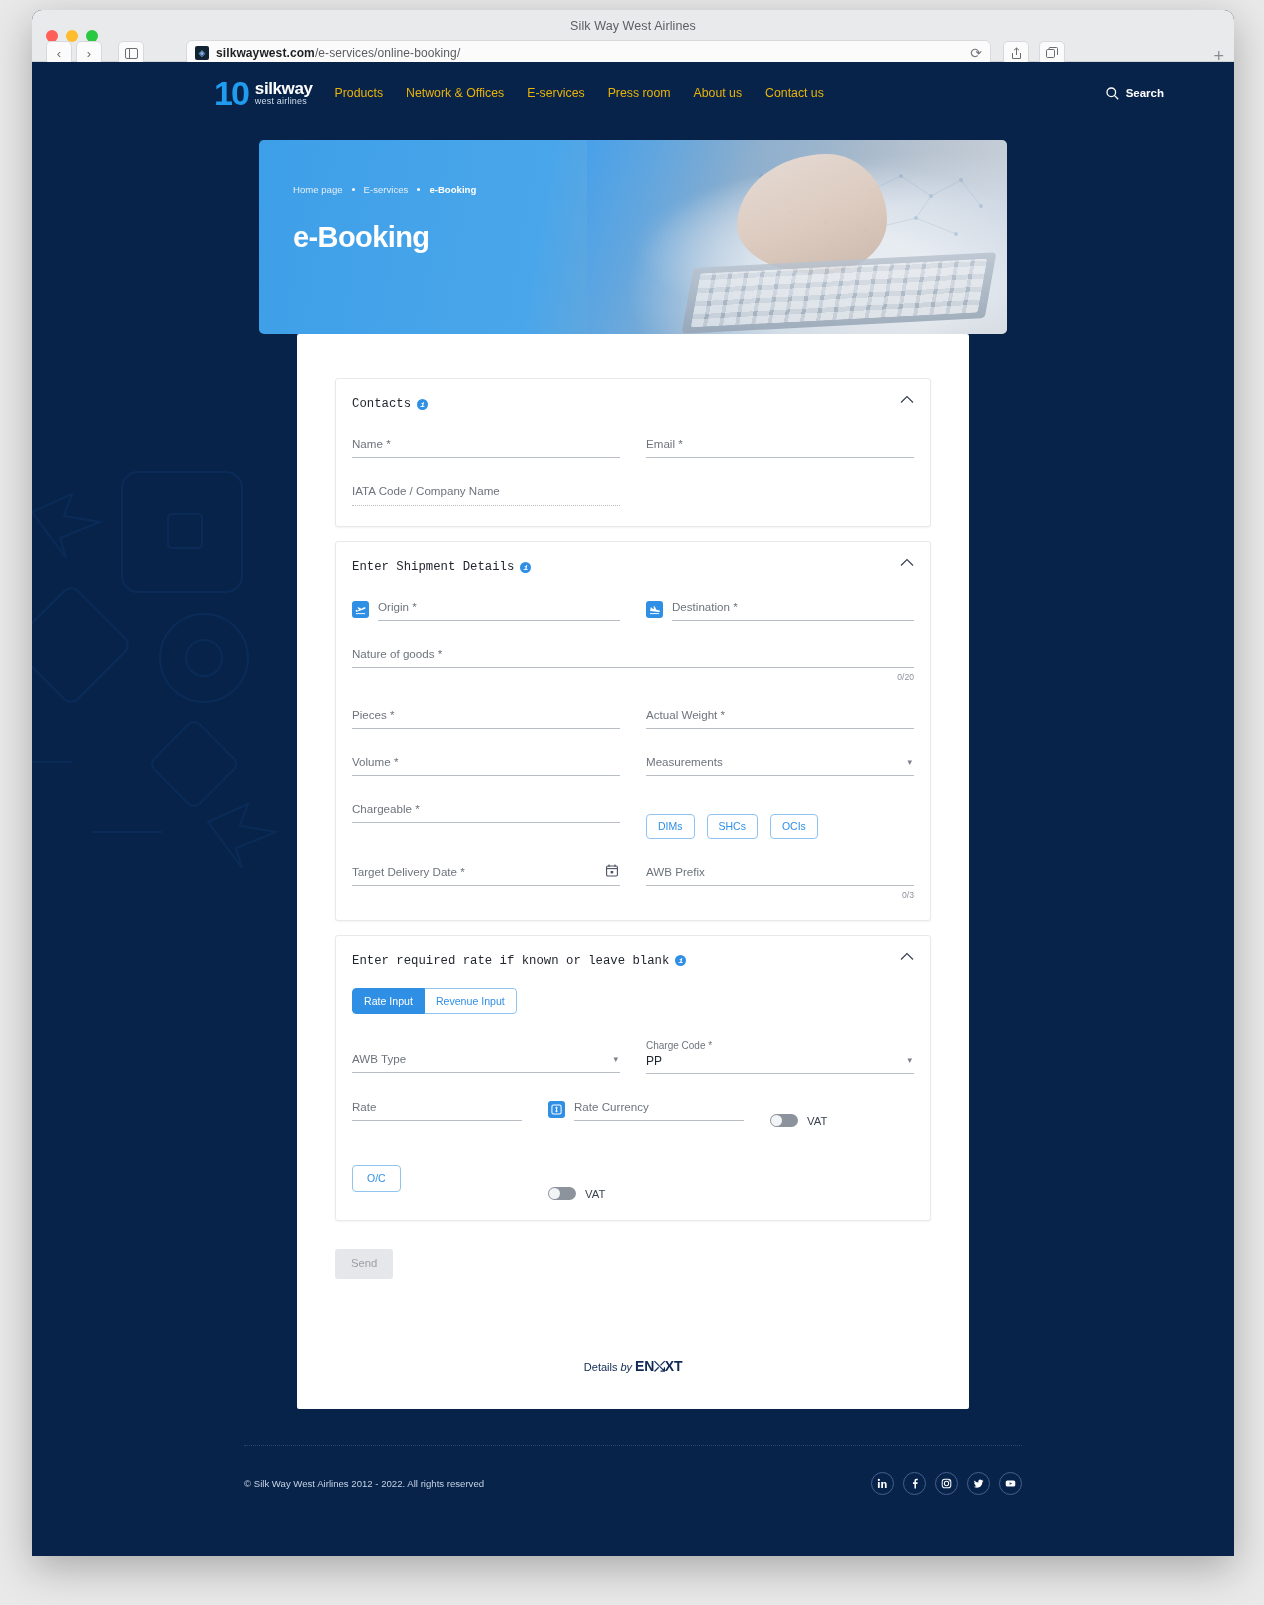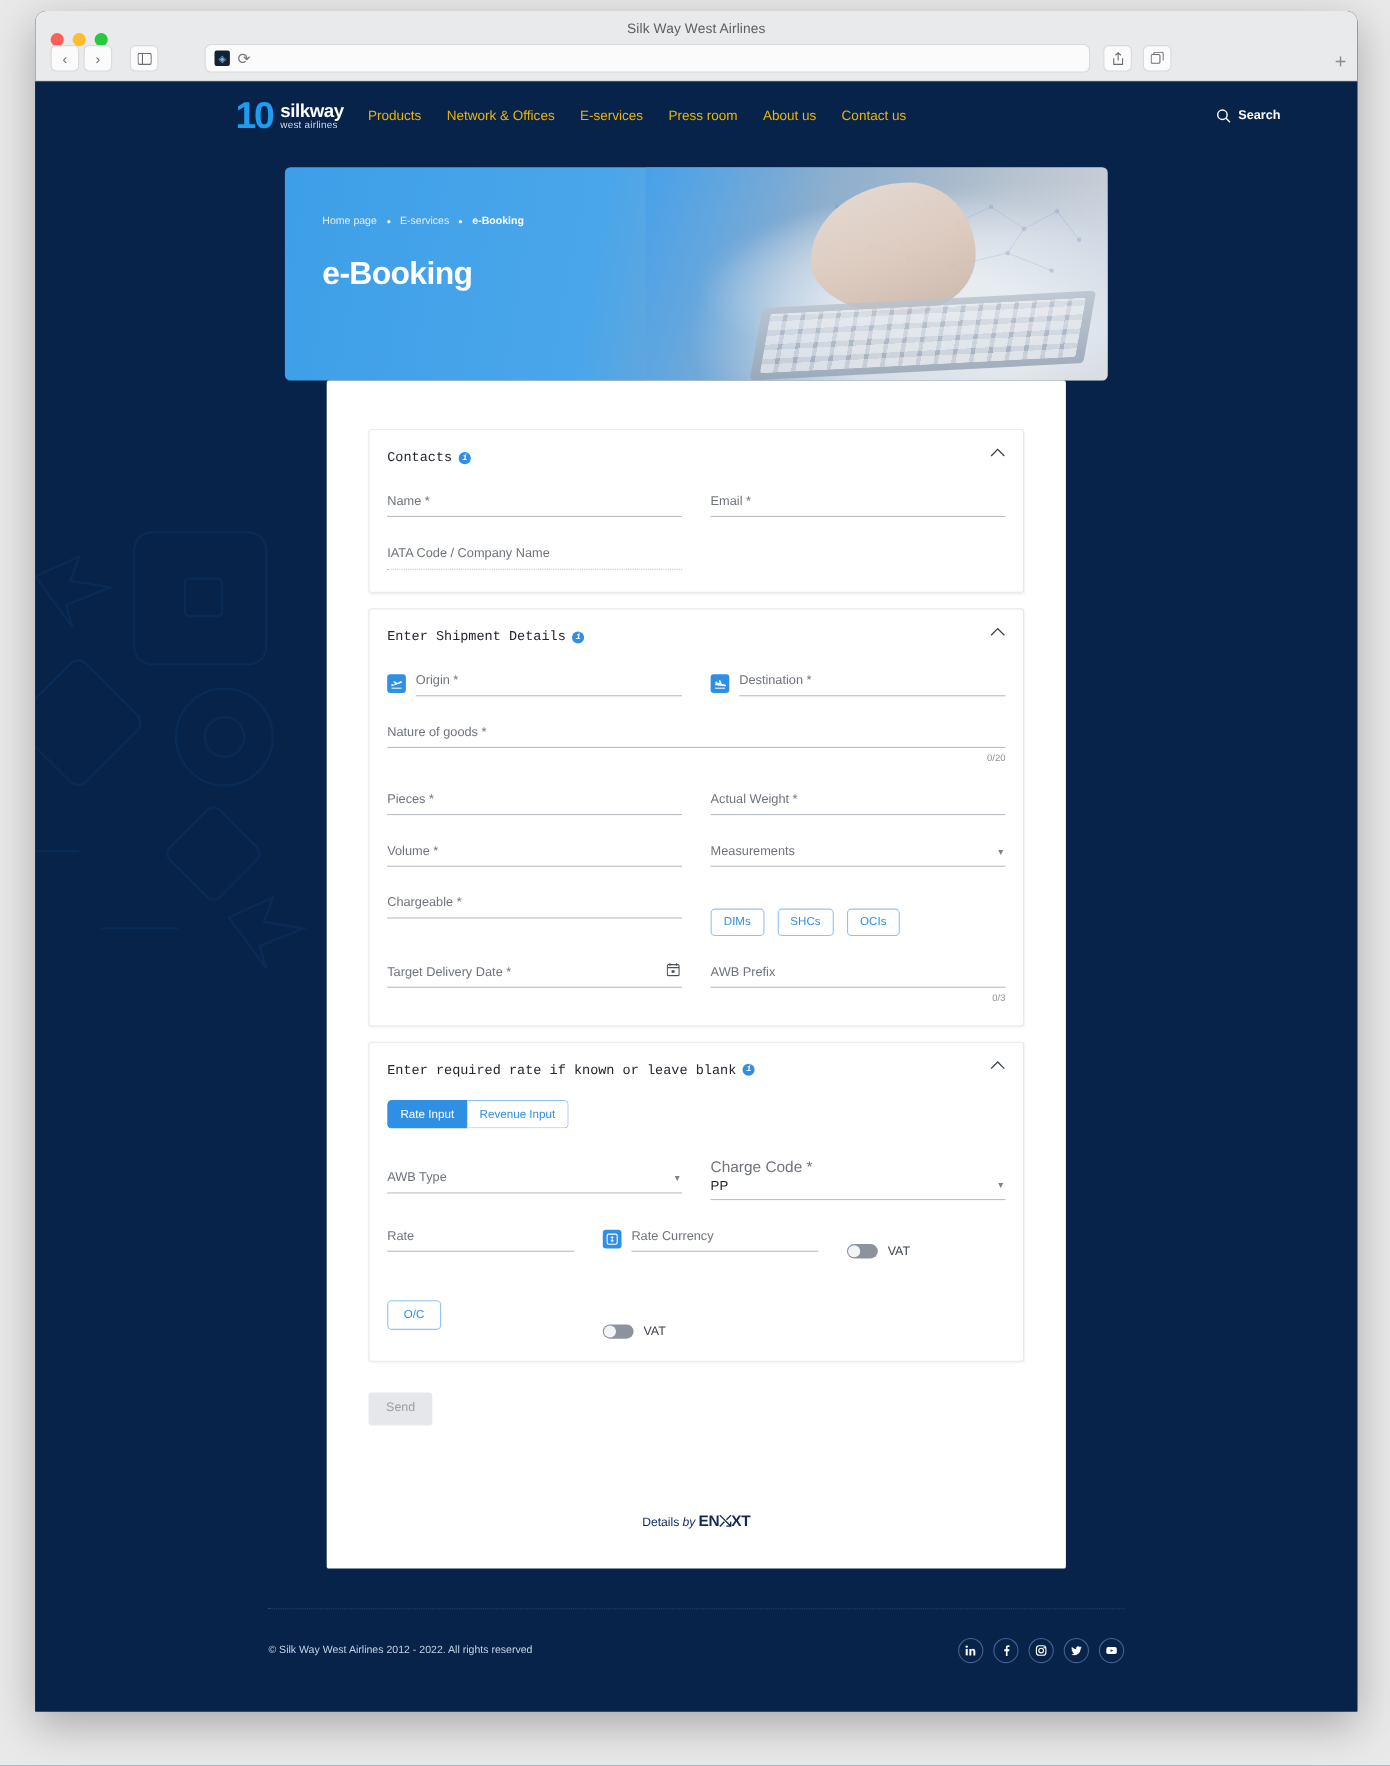--- a/index.html
+++ b/index.html
@@ -12,21 +12,21 @@
   
   .browser {
     position: absolute; left: 32px; top: 10px;
     width: 1202px; height: 1546px;
     background: #0b2palette;
     border-radius: 10px 10px 0 0;
     overflow: hidden;
     box-shadow: 0 12px 40px rgba(0,0,0,.28);
   }
   .chrome {
-    height: 64px; background: #e9eaec;
+    height: 52px; background: #e9eaec;
     border-bottom: 1px solid #d0d1d4;
     position: relative;
   }
   .traffic { position: absolute; left: 14px; top: 20px; display: flex; gap: 8px; }
   .dot { width: 12px; height: 12px; border-radius: 50%; }
   .dot.r { background: #ff5f57; }
   .dot.y { background: #febc2e; }
   .dot.g { background: #28c840; }
   .wintitle {
     position: absolute; top: 9px; left: 0; right: 0; text-align: center;
@@ -156,21 +156,21 @@
     width: 17px; height: 17px; border-radius: 3px; background: #2f8fe5;
     display: flex; align-items: center; justify-content: center; flex: 0 0 17px;
     margin-bottom: 3px;
   }
   .ficon svg { display:block; }
   .fieldbody { flex: 1; min-width: 0; }
 
   .caret { position: absolute; right: 2px; bottom: 9px; color: #7b8089; font-size: 9px; }
   .calicon { position: absolute; right: 2px; bottom: 5px; color: #4a5160; }
 
-  .floatlabel { font-size: 14px; color: #6e737c; display:block; }
+  .floatlabel { font-size: 10px; color: #6e737c; display:block; }
   .floatvalue { font-size: 12px; color: #1f242c; padding: 3px 0 5px; }
 
   .chips { display: flex; gap: 12px; align-items: flex-end; height: 100%; padding-top: 18px; }
   .chip {
     border: 1px solid #8fc4f0; color: #2f8fe5; background: #fff;
     border-radius: 4px; font-size: 10.5px; padding: 6px 11px; line-height: 1;
     min-width: 42px; text-align: center;
   }
 
   .segment { display: inline-flex; margin-top: 20px; border-radius: 4px; overflow: hidden; }
@@ -237,20 +237,21 @@
       <div class="navbtn">‹</div>
       <div class="navbtn">›</div>
       <div class="navbtn gap">
         <svg width="13" height="11" viewBox="0 0 13 11">
             <rect x="0.5" y="0.5" width="12" height="10" rx="1.5" fill="none" stroke="#6b6d72"></rect>
             <line x1="4.5" y1="0.5" x2="4.5" y2="10.5" stroke="#6b6d72"></line>
           </svg>
       </div>
       <div class="urlbar">
         <div class="favicon">◈</div>
+        <div class="urltext"><b>silkwaywest.com</b><span>/e-services/online-booking/</span></div>
         <div class="reload">⟳</div>
       </div>
       <div class="rightbtns">
         <div class="navbtn">
           <svg width="11" height="13" viewBox="0 0 11 13">
               <path d="M5.5 1 L5.5 8 M3 3.2 L5.5 1 L8 3.2" fill="none" stroke="#6b6d72" stroke-width="1"></path>
               <path d="M1.5 6 L1.5 11.5 L9.5 11.5 L9.5 6" fill="none" stroke="#6b6d72" stroke-width="1"></path>
             </svg>
         </div>
         <div class="navbtn">

